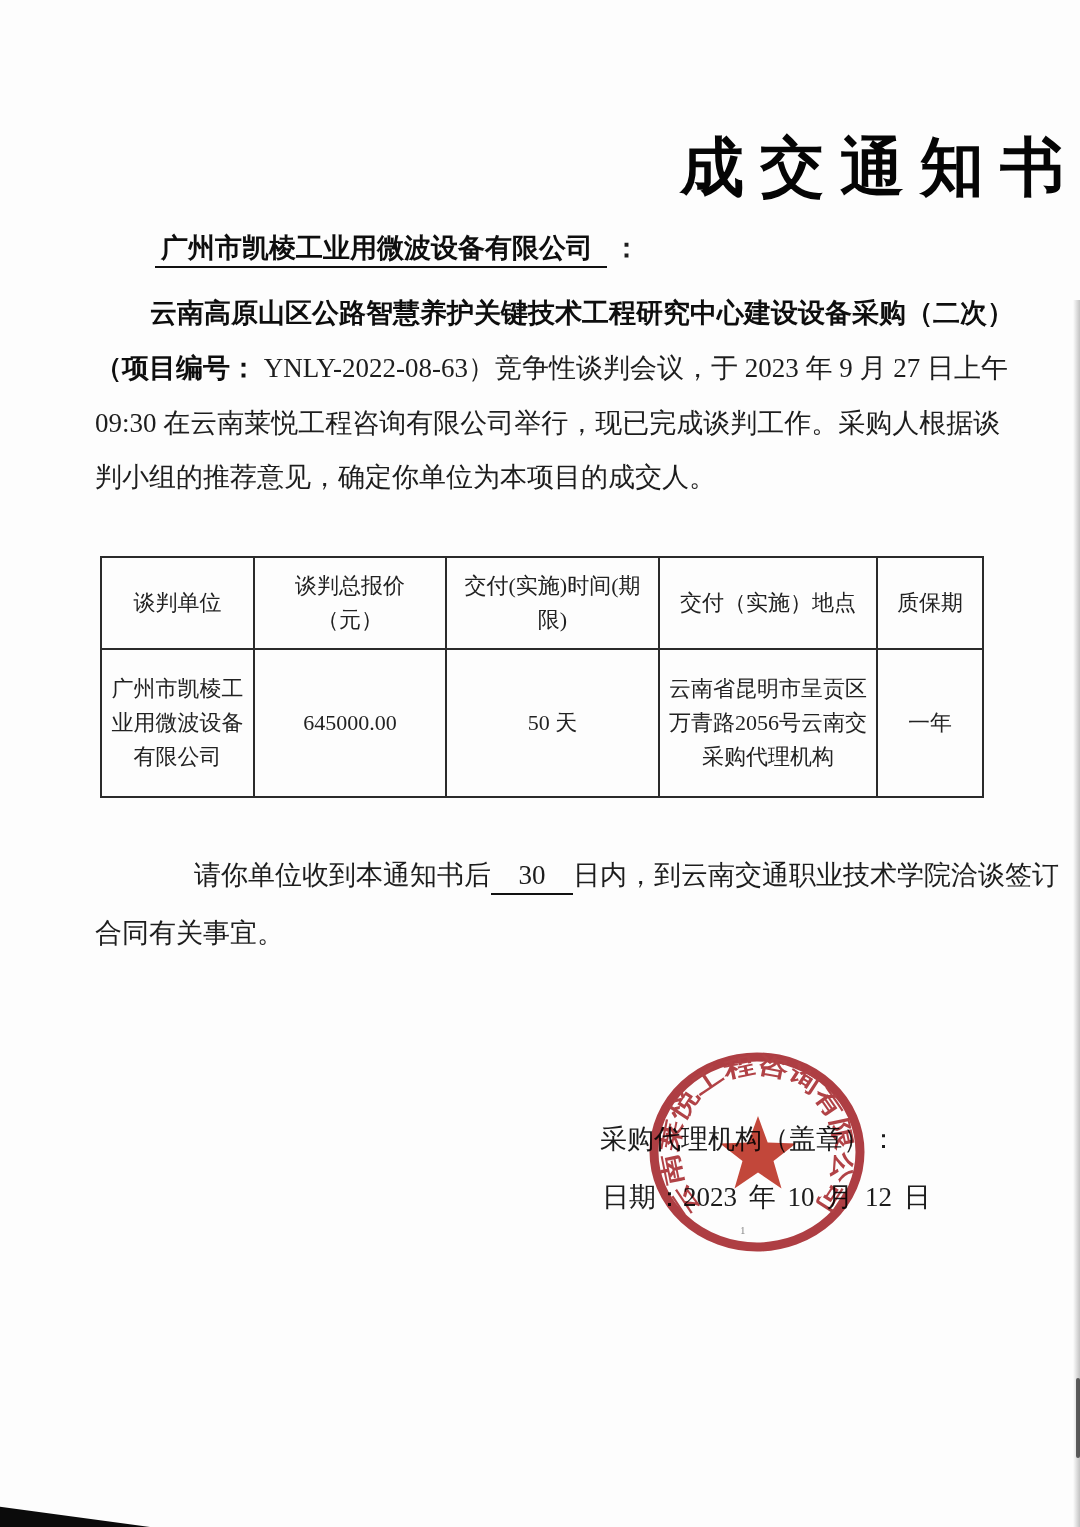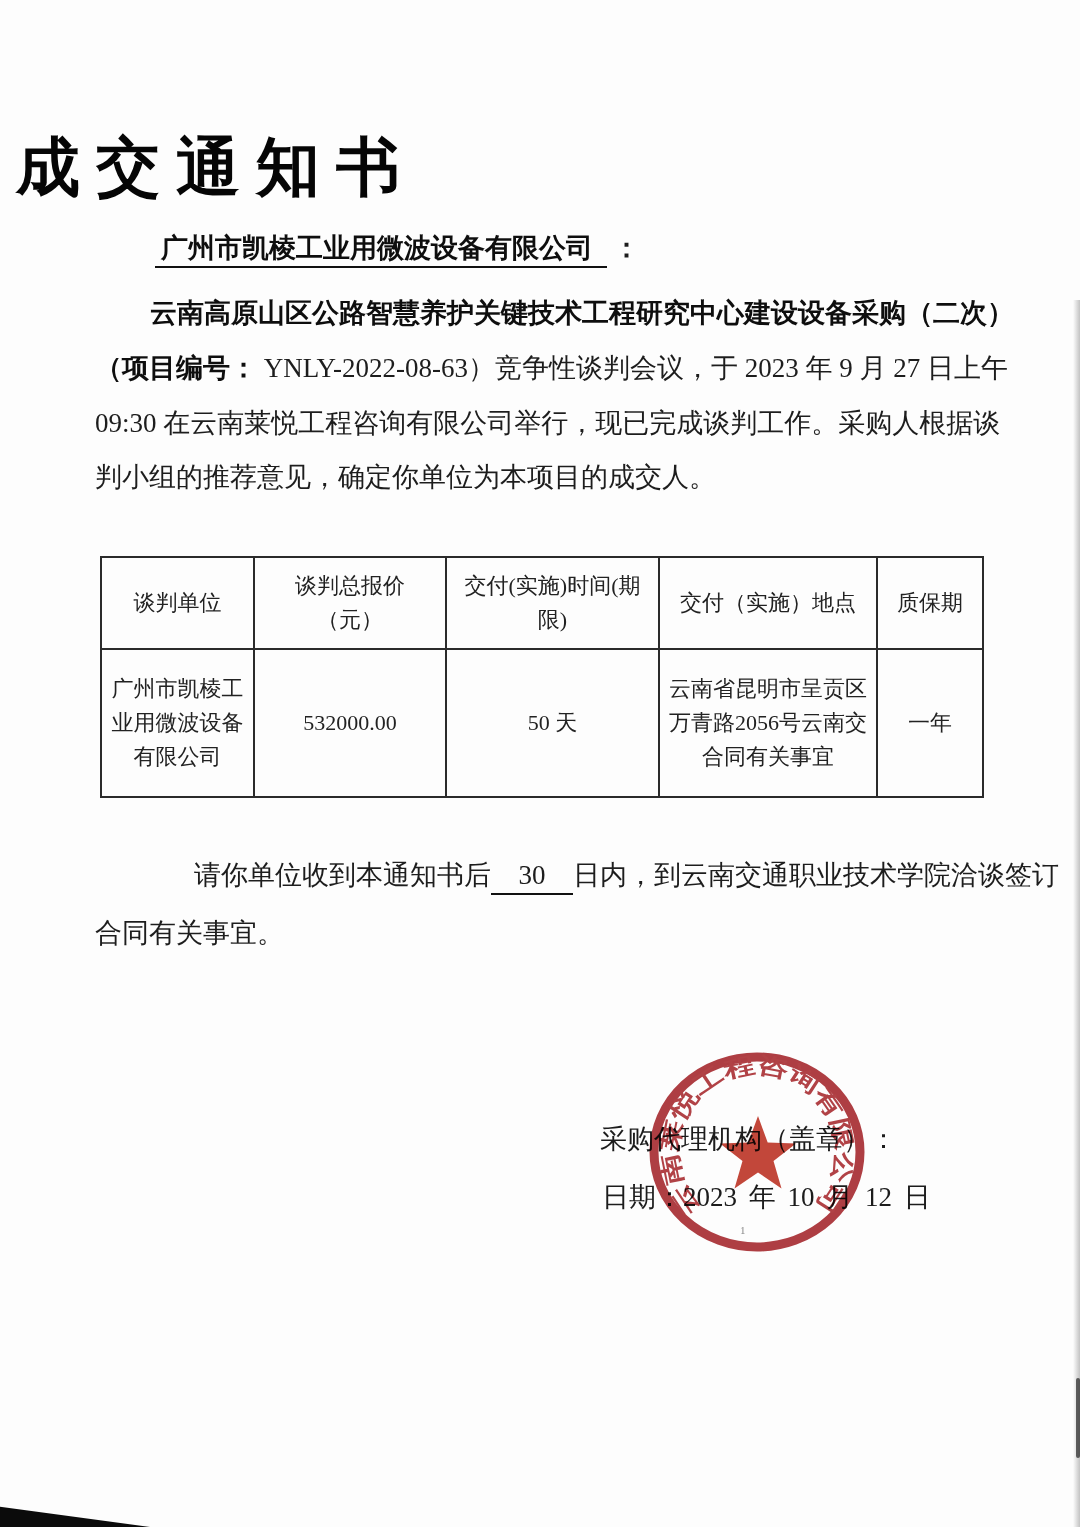--- a/index.html
+++ b/index.html
@@ -6,21 +6,21 @@
   .page{
     position:relative;
     width:1080px;height:1527px;
     background:#fdfdfd;
     overflow:hidden;
     font-family:"Liberation Serif","DejaVu Serif",serif;
     color:#1d1d1d;
   }
   .doc-title{
     position:absolute;left:0;top:124px;width:1080px;
-    text-align:left;
+    text-align:right;
     font-size:64px;font-weight:900;color:#050505;
     letter-spacing:16px;text-indent:16px;
     white-space:nowrap;
   }
   .line{
     position:absolute;
     font-size:27px;line-height:34px;
     white-space:nowrap;color:#1d1d1d;
   }
   .bold{font-weight:bold;color:#0e0e0e;}
@@ -113,25 +113,25 @@
 （元）</td>
       <td>交付(实施)时间(期
 限)</td>
       <td>交付（实施）地点</td>
       <td>质保期</td>
     </tr>
     <tr class="data">
       <td>广州市凯棱工
 业用微波设备
 有限公司</td>
-      <td>532000.00</td>
+      <td>645000.00</td>
       <td>50 天</td>
       <td>云南省昆明市呈贡区
 万青路2056号云南交
-合同有关事宜</td>
+采购代理机构</td>
       <td>一年</td>
     </tr>
   </tbody>
     </table>
 
   <div class="line" style="left:150px;top:858px;margin-left:44px;">
     <span>请你单位收到本通知书后</span><span class="blank-slot">30</span><span>日内，到云南交通职业技术学院洽谈签订</span>
   </div>
 
   <div class="line" style="left:95px;top:916px;">合同有关事宜。</div>

